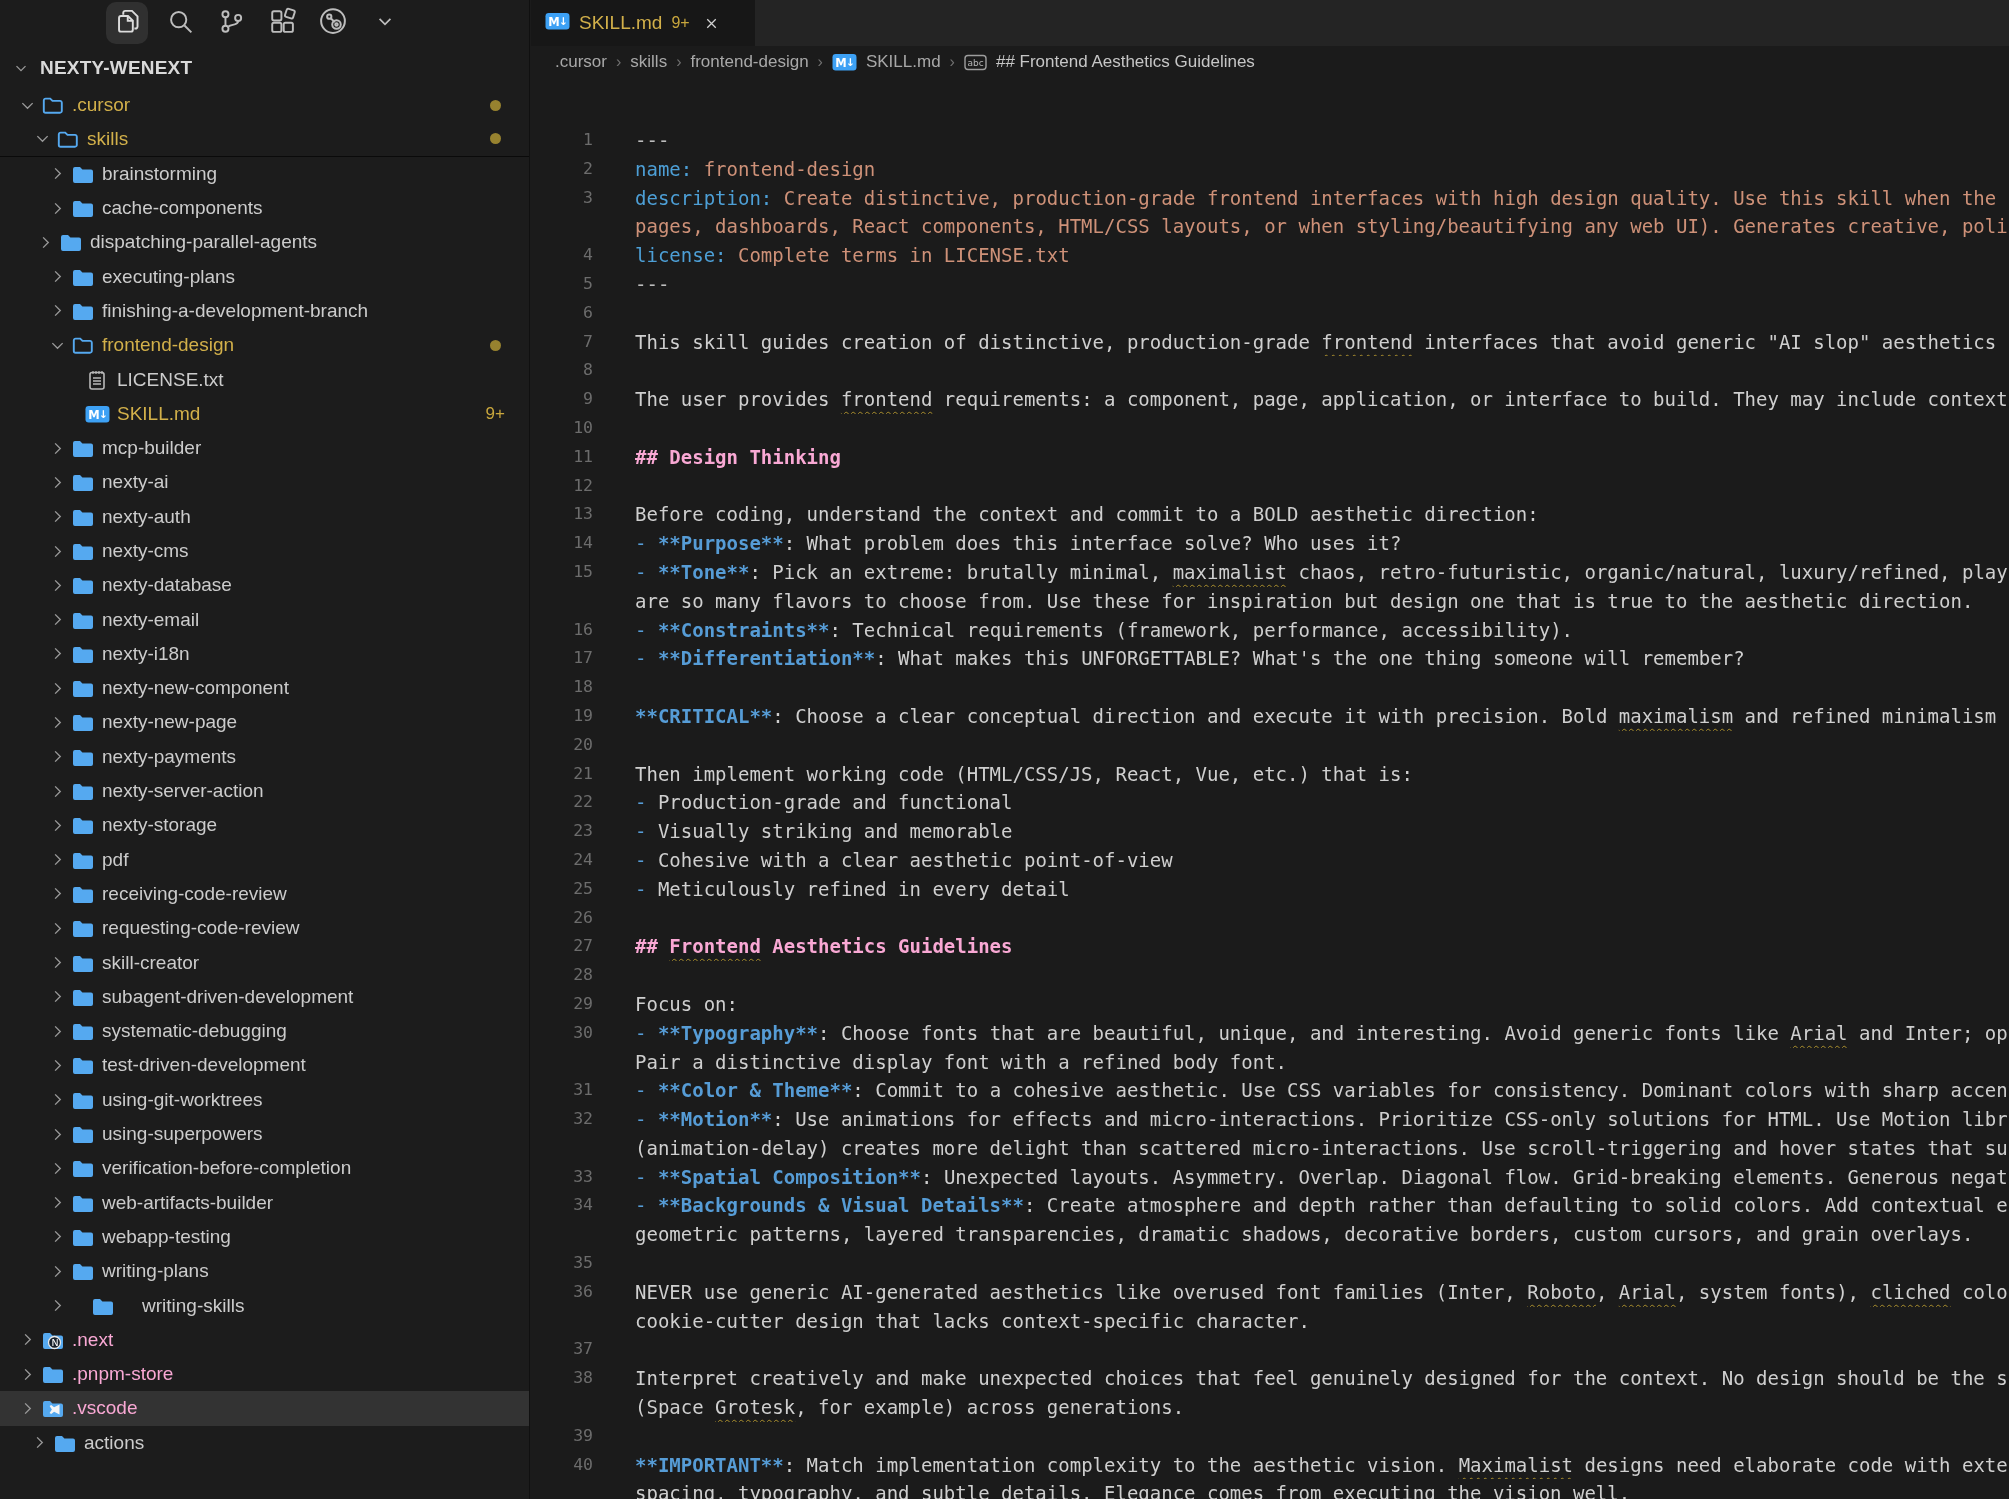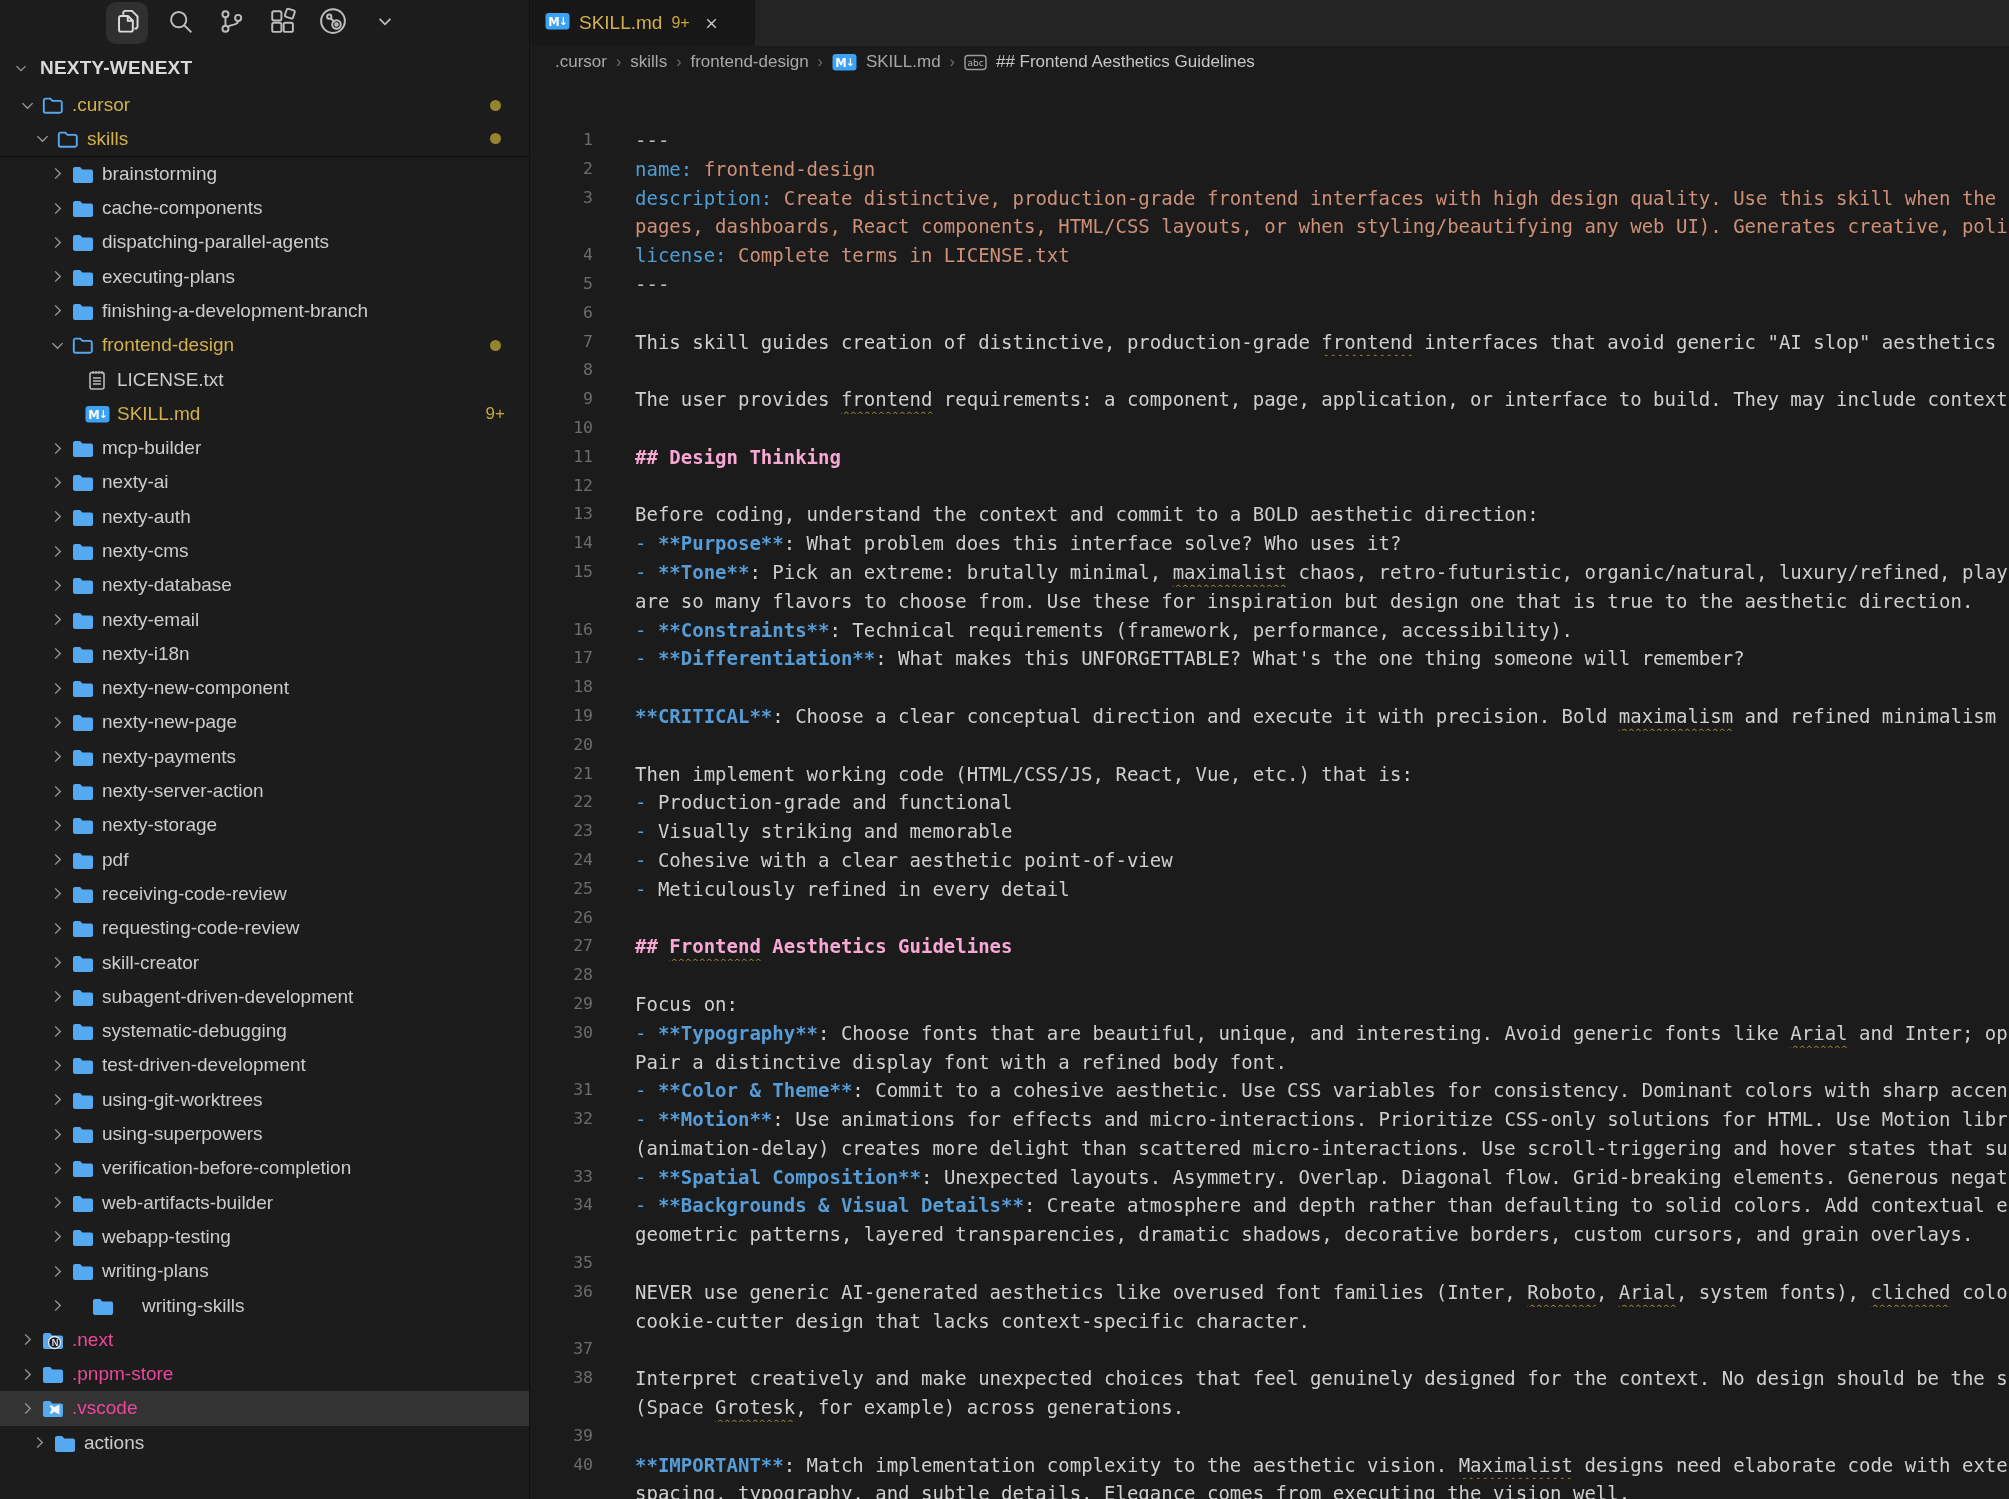--- a/index.html
+++ b/index.html
@@ -21,21 +21,21 @@
                      display:flex; align-items:center; padding-left:8px;
                      color:#d9d9d9; font-weight:bold; font-size:19px; letter-spacing:.2px; }
   #explorer-header .chev { margin-right:6px; }
 
   #tree { position:absolute; top:88px; left:0; right:0; }
   .trow { display:flex; align-items:center; height:34.3px; font-size:19px;
           color:#cccccc; position:relative; cursor:default; }
   .trow.sel { background:#333333; }
   .trow.sticky { border-bottom:1px solid #0a0a0a; }
   .tone-yellow { color:#d2b04a; }
-  .tone-dim { color:#ec4899; }
+  .tone-dim { color:#f9a8d4; }
   .chev { width:26px; height:24px; display:inline-flex; align-items:center;
           justify-content:center; flex-shrink:0; }
   .chev svg { stroke:#9a9a9a; fill:none; stroke-width:1.7; }
   .spacer { width:26px; flex-shrink:0; }
   .ticon { width:32px; height:24px; display:inline-flex; align-items:center;
            flex-shrink:0; }
   .tlabel { white-space:nowrap; }
   .badge-dot { margin-left:auto; margin-right:28px; width:11px; height:11px;
                border-radius:50%; background:#97822f; flex-shrink:0; }
   .badge-txt { margin-left:auto; margin-right:24px; color:#c9a73d; font-size:17px; }
@@ -187,21 +187,21 @@
               <path d="M9 5.5 l6.5 6.5 -6.5 6.5"></path>
             </svg>
           </span>
           <span class="ticon">
             <svg width="24" height="24" viewBox="0 0 24 24">
               <path d="M3 7 a2 2 0 0 1 2-2 h5 l2.4 2.4 h8.6 a2 2 0 0 1 2 2 v9.6 a2 2 0 0 1 -2 2 H5 a2 2 0 0 1 -2-2 z" fill="#55a9f0"></path>
             </svg>
           </span>
           <span class="tlabel tone-normal">cache-components</span>
         </div>
-        <div class="trow" style="padding-left: 44px;">
+        <div class="trow" style="padding-left: 32px;">
           <span class="chev">
             <svg width="19" height="19" viewBox="0 0 24 24">
               <path d="M9 5.5 l6.5 6.5 -6.5 6.5"></path>
             </svg>
           </span>
           <span class="ticon">
             <svg width="24" height="24" viewBox="0 0 24 24">
               <path d="M3 7 a2 2 0 0 1 2-2 h5 l2.4 2.4 h8.6 a2 2 0 0 1 2 2 v9.6 a2 2 0 0 1 -2 2 H5 a2 2 0 0 1 -2-2 z" fill="#55a9f0"></path>
             </svg>
           </span>

